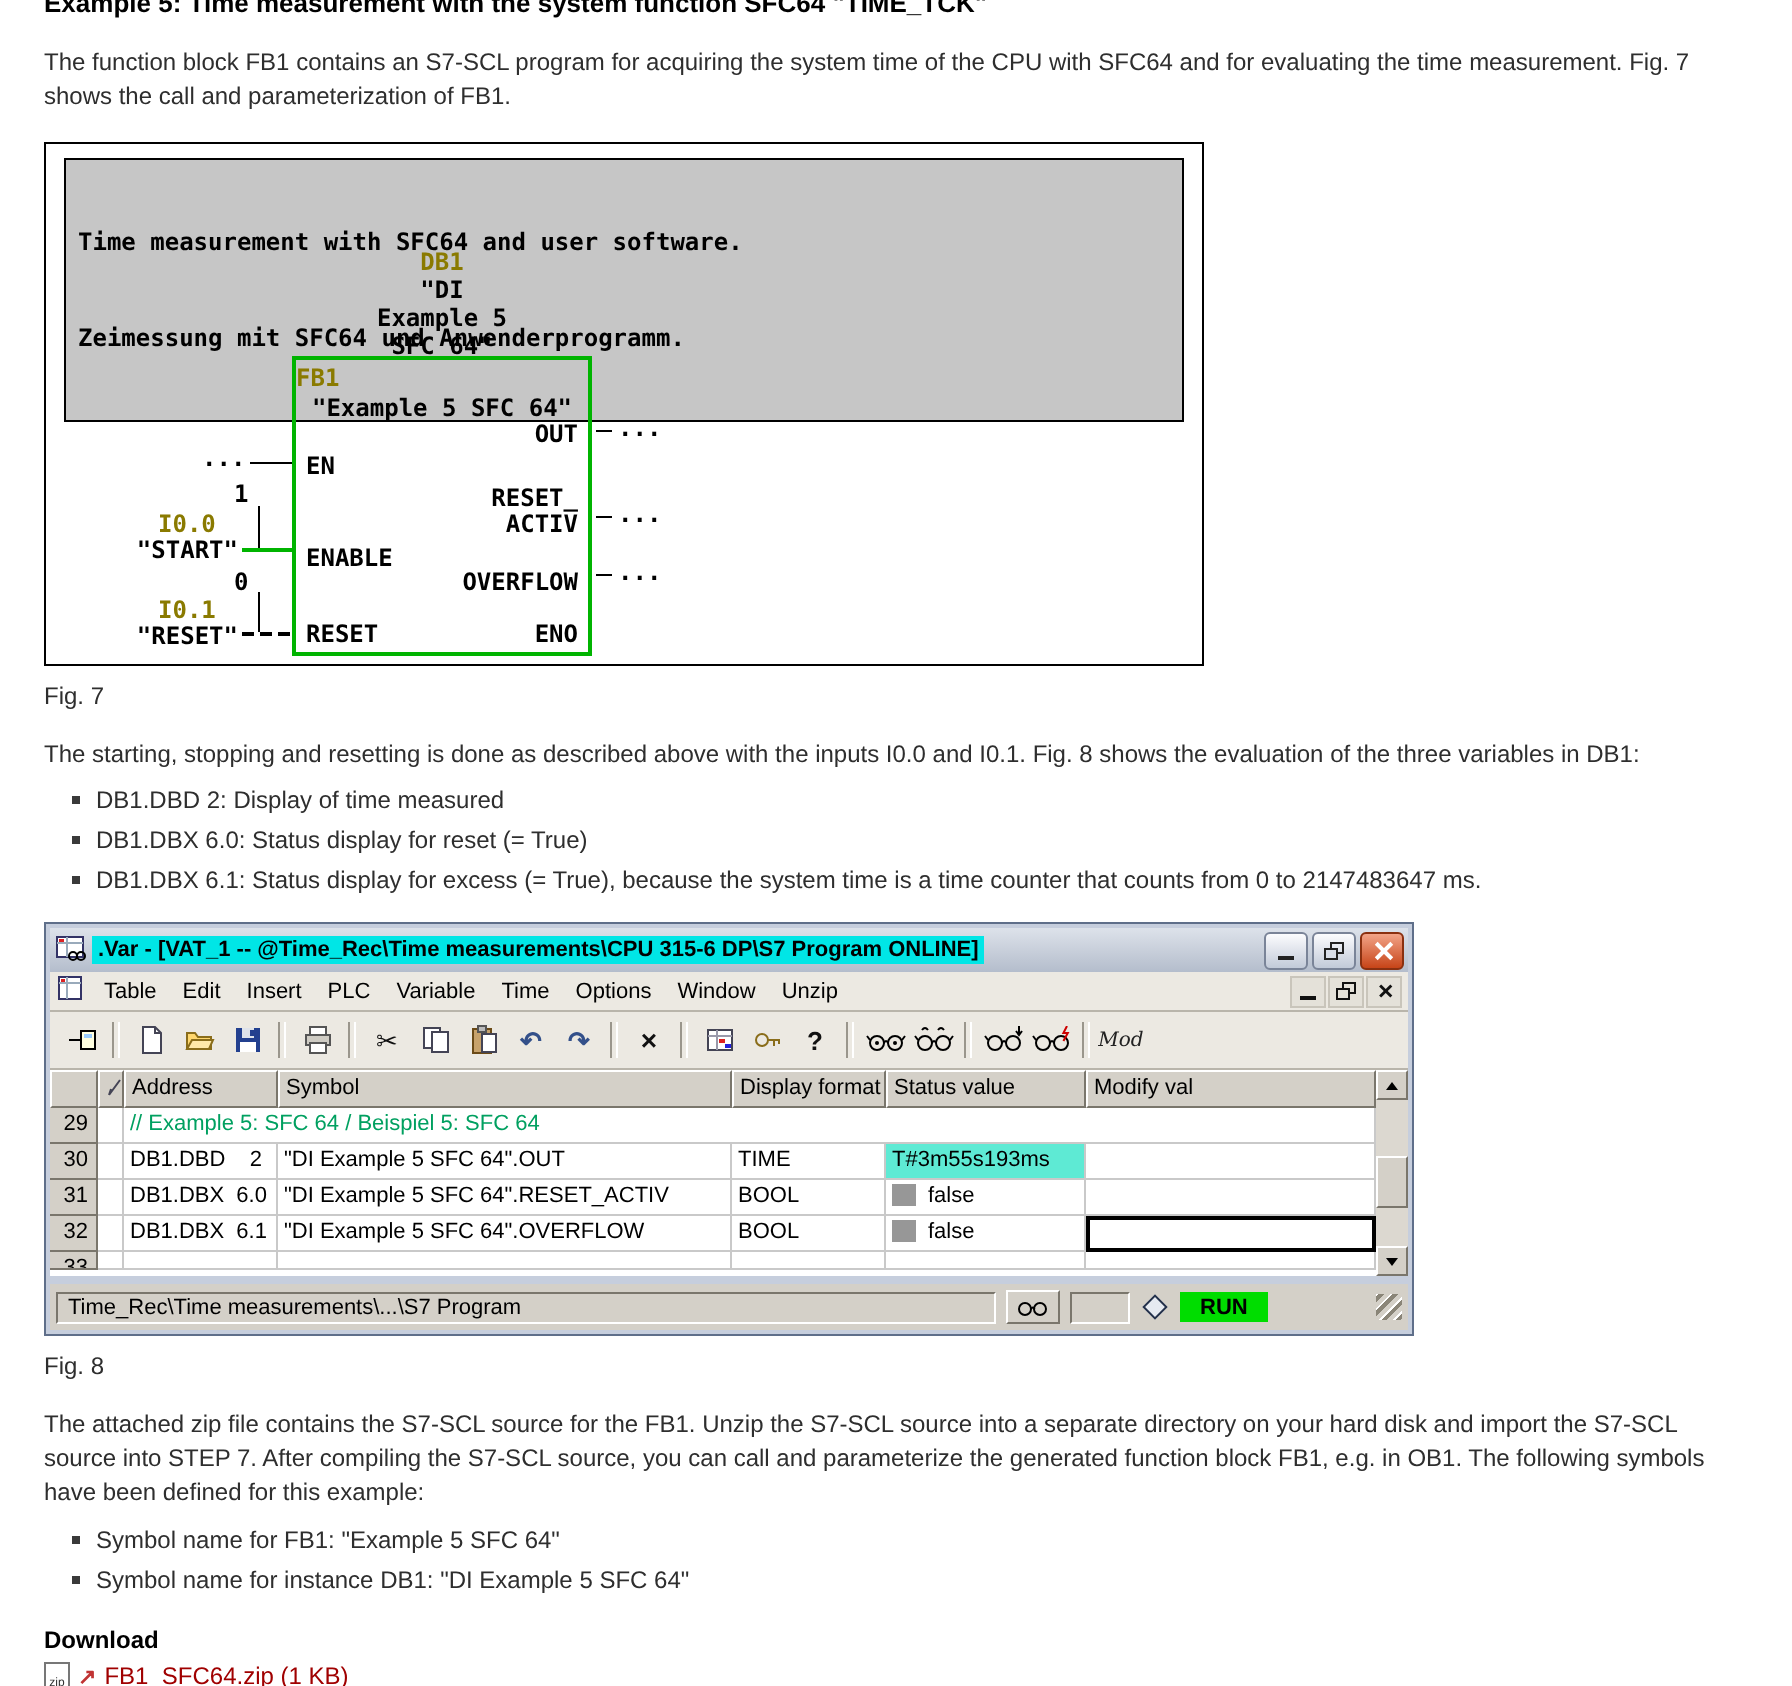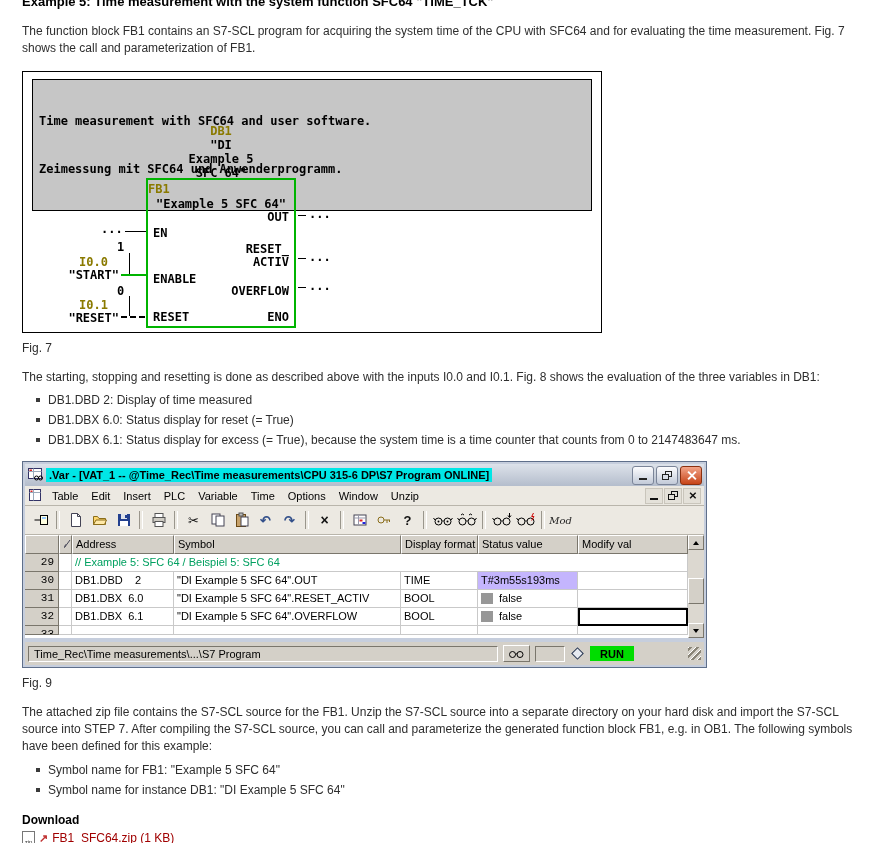--- a/index.html
+++ b/index.html
@@ -77,29 +77,29 @@
   .grid{width:663px;background:#fff;flex:none;}
   .ghead{display:flex;height:19px;}
   .hcell{background:#d4d0c8;border:1px solid;border-color:#fff #7a766c #7a766c #fff;
     box-sizing:border-box;padding:2px 3px 0;white-space:nowrap;overflow:hidden;flex:none;}
   .trow{display:flex;height:18px;}
   .trow.partial{height:9px;overflow:hidden;}
   .c{border-right:1px solid #c9c9c9;border-bottom:1px solid #c9c9c9;box-sizing:border-box;
     padding:2px 3px 0;white-space:pre;overflow:hidden;flex:none;}
   .c.numc{background:#d4d0c8;border-right:1px solid #7a766c;border-bottom:1px solid #7a766c;text-align:right;padding-right:4px;}
   .c.markc{background:#fff;}
-  .col-num{width:34px;font-family:Liberation Mono, monospace;}
+  .col-num{width:24px;}
   .col-marker{width:13px;}
-  .col-addr{width:102px;}
+  .col-addr{width:77px;}
   .col-sym{width:227px;}
   .col-fmt{width:77px;}
   .col-status{width:100px;}
   .col-mod{flex:1;}
   .commenttxt{color:#00a060;}
-  .c.filled{background:#c4b5fd;}
+  .c.filled{background:#5eead4;}
   .boolsq{display:inline-block;width:12px;height:11px;background:#979797;margin-right:6px;vertical-align:-2px;}
   .c.focuscell{border:2px solid #000;padding:0 1px;}
 
   .vscroll{width:16px;display:flex;flex-direction:column;background:#dcd8d0;flex:none;}
   .sarrow{height:15px;background:#d4d0c8;border:1px solid;border-color:#fff #7a766c #7a766c #fff;
     display:flex;align-items:center;justify-content:center;box-sizing:border-box;flex:none;}
   .tri-up{width:0;height:0;border-left:3px solid transparent;border-right:3px solid transparent;border-bottom:4px solid #000;}
   .tri-down{width:0;height:0;border-left:3px solid transparent;border-right:3px solid transparent;border-top:4px solid #000;}
   .track{flex:1;position:relative;}
   .thumb{position:absolute;left:0;top:28px;width:16px;height:26px;background:#d4d0c8;
@@ -461,21 +461,21 @@
             <path d="M7.5 6.5 q1-1.5 1.8 0" fill="none" stroke="#000"></path>
           </svg>
         </span>
       <span class="spanel mini"></span>
       <span class="diamond"></span>
       <span class="runbox">RUN</span>
       <span class="grip"></span>
     </div>
   </div>
 
-  <p class="figcap">Fig. 9</p>
+  <p class="figcap">Fig. 8</p>
 
   <p class="para">The attached zip file contains the S7-SCL source for the FB1. Unzip the S7-SCL source into a separate directory on your hard disk and import the S7-SCL source into STEP 7. After compiling the S7-SCL source, you can call and parameterize the generated function block FB1, e.g. in OB1. The following symbols have been defined for this example:</p>
 
   <ul class="blist">
     <li>
         <span class="sq"></span>
         <span>Symbol name for FB1: "Example 5 SFC 64"</span>
       </li>
     <li>
         <span class="sq"></span>

